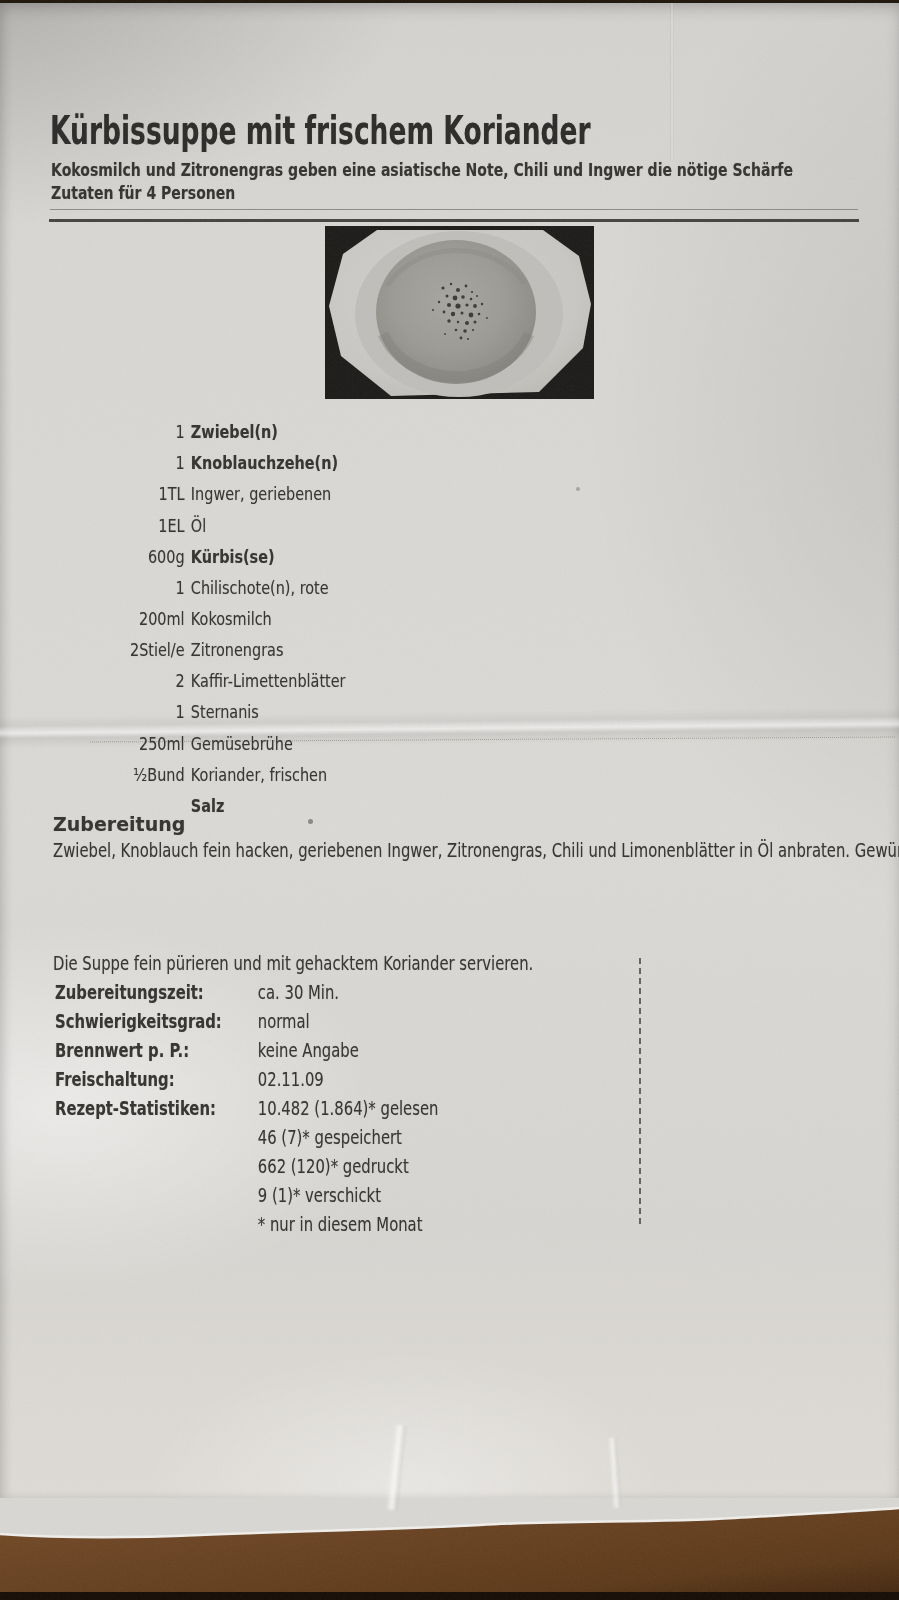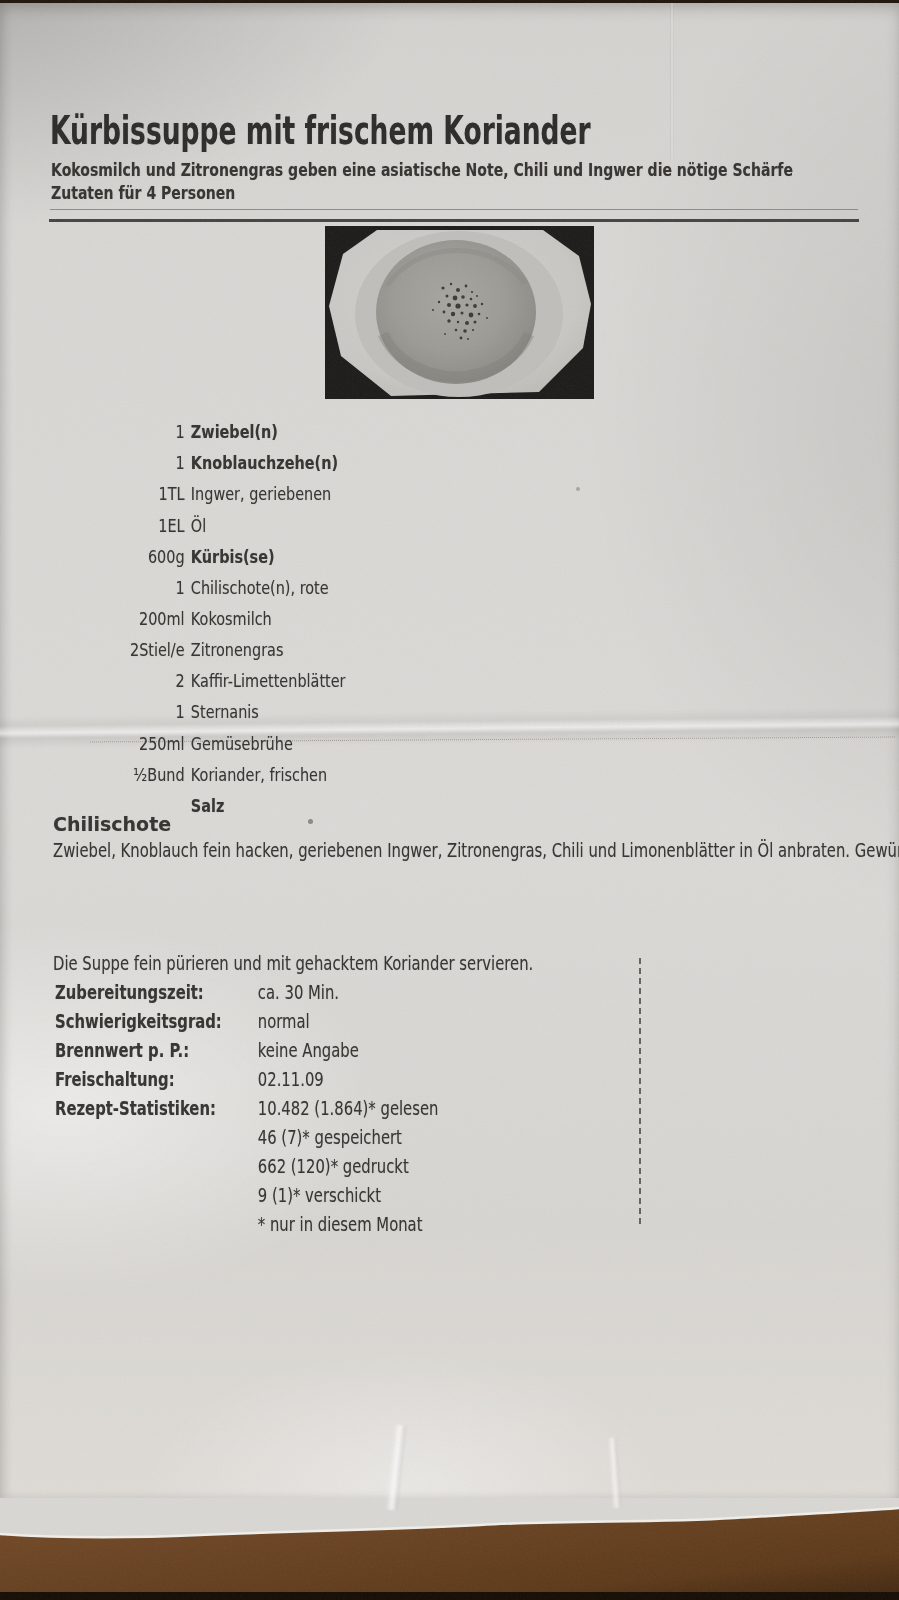--- a/index.html
+++ b/index.html
@@ -214,21 +214,21 @@
       <div class="ing-row">
         <span class="amt">½Bund</span>
         <span class="nm">Koriander, frischen</span>
       </div>
       <div class="ing-row">
         <span class="amt"></span>
         <span class="nm b">Salz</span>
       </div>
     </div>
 
-  <div class="line prep-heading">Chilischote</div>
+  <div class="line prep-heading">Zubereitung</div>
   <div class="block prep-body">Zwiebel, Knoblauch fein hacken, geriebenen Ingwer, Zitronengras, Chili und Limonenblätter in Öl anbraten. Gewürfelten Kürbis dazugeben mit Kokosnussmilch und der Brühe ablöschen. Mit Salz und Sternanis würzen anschließend zugedeckt köcheln, bis der Kürbis weich ist. Zitronengras, Anis und Limonenblätter, evtl. auch Chili (wenn es nicht so scharf werden soll) entfernen.</div>
   <div class="line prep-body2">Die Suppe fein pürieren und mit gehacktem Koriander servieren.</div>
 
   <div class="block details" id="details-list">
       <div class="st-row">
         <span class="st-label">Zubereitungszeit:</span>
         <div class="st-vals">
           <div class="st-val">ca. 30 Min.</div>
         </div>
       </div>

